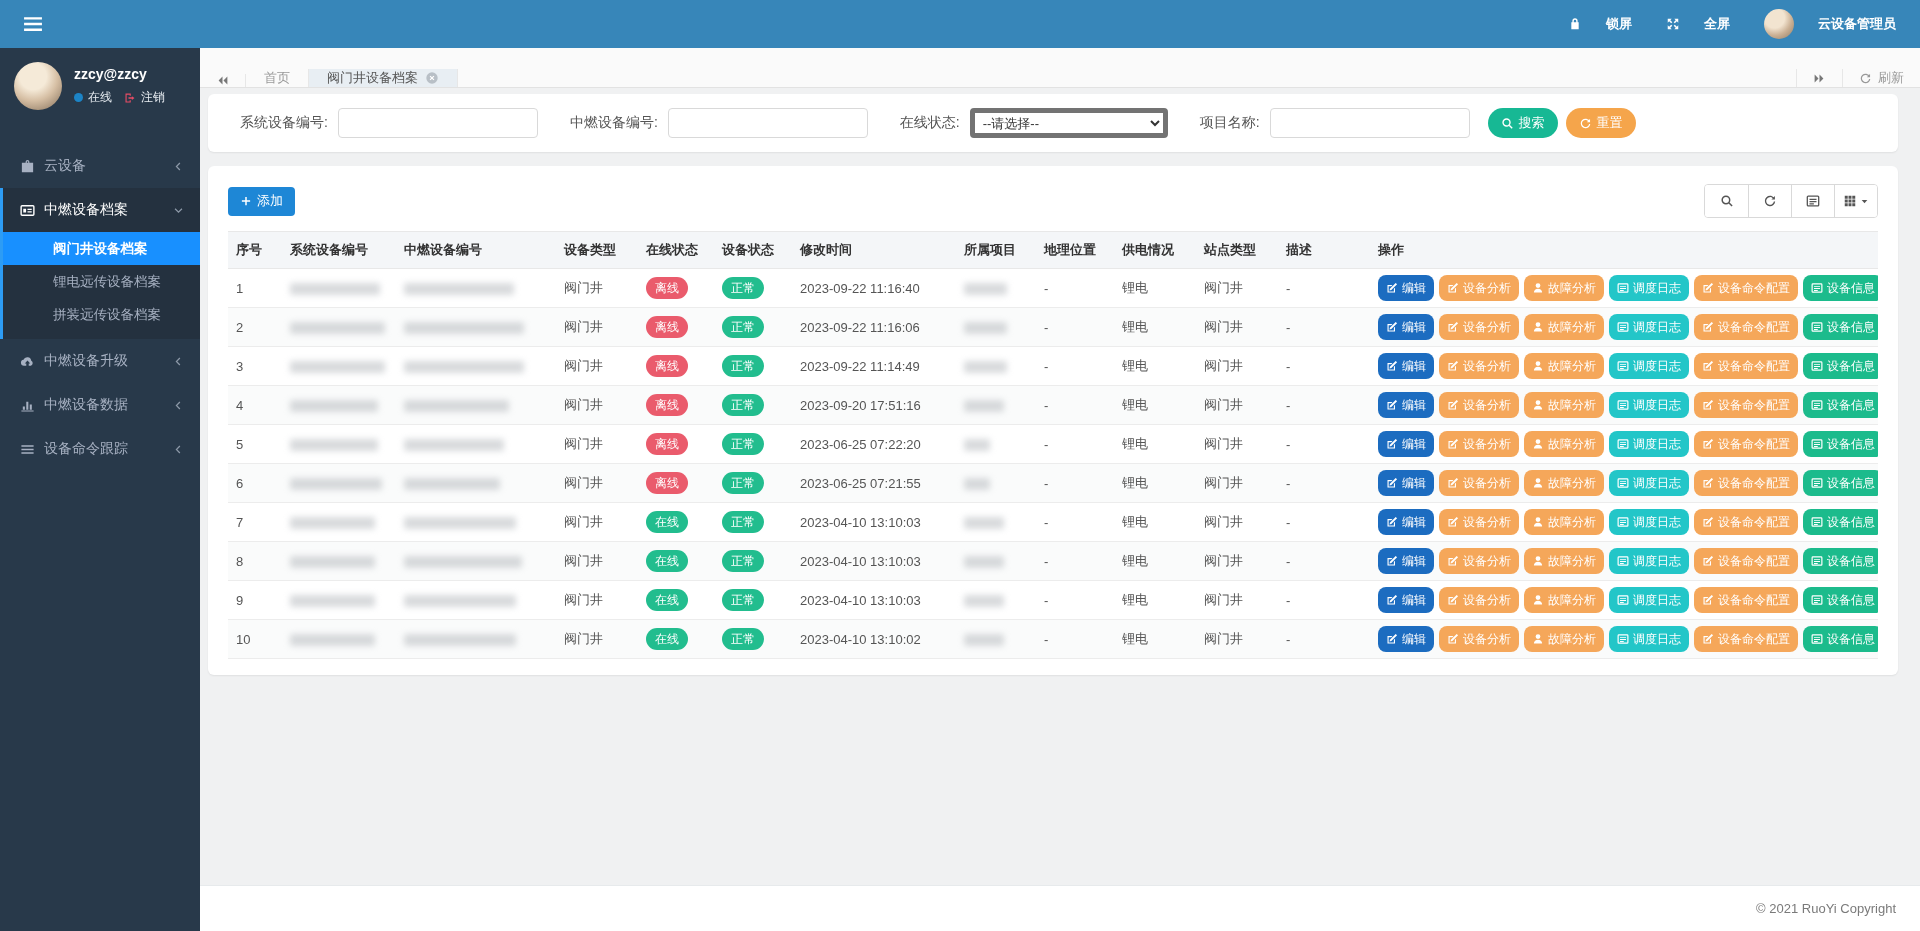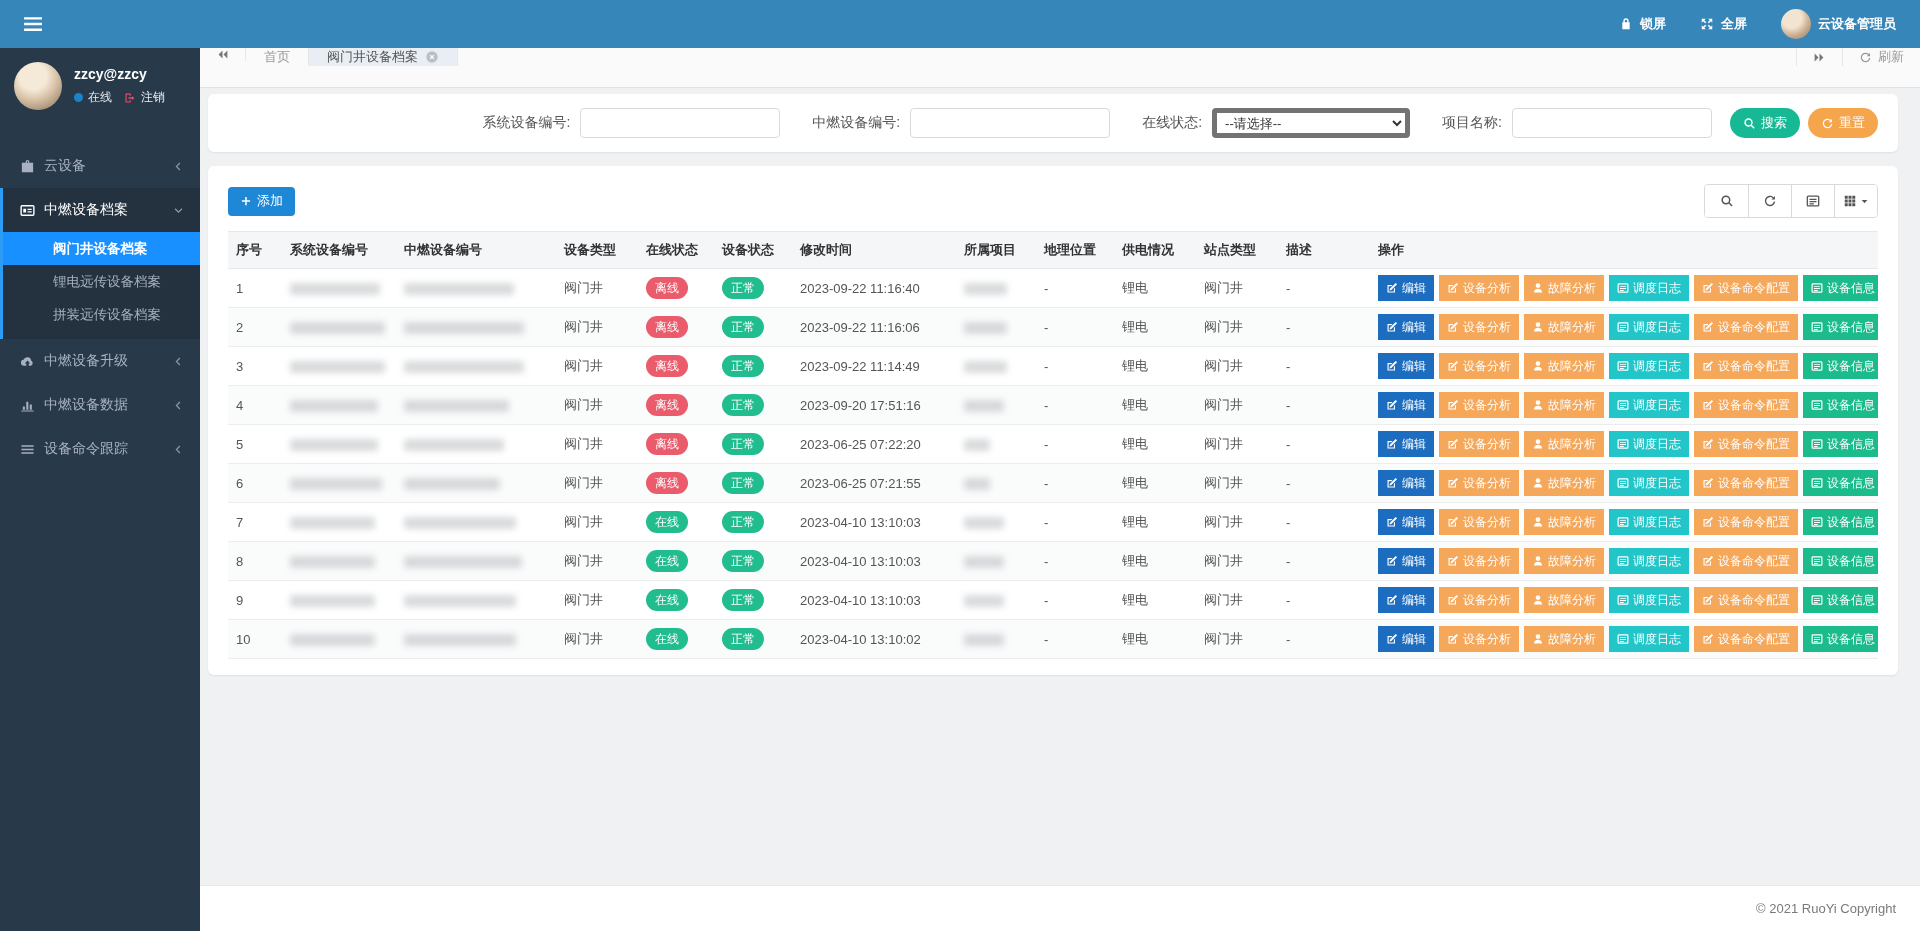--- a/index.html
+++ b/index.html
@@ -7,21 +7,21 @@
     font-family:"Liberation Sans","DejaVu Sans",sans-serif; background:#f0f1f2; }
   svg { display:block; }
 
   
   .header { height:48px; display:flex; background:#3786b9; color:#fff; }
   .brand { width:200px; display:flex; align-items:center; justify-content:center;
     font-size:18px; letter-spacing:1px; }
   .topbar { flex:1; display:flex; align-items:center; padding:0 24px 0 22px; }
   .hamburger { width:22px; height:22px; color:#fff; cursor:pointer; }
   .top-right { margin-left:auto; display:flex; align-items:center; gap:34px; }
-  .top-item { display:flex; align-items:center; gap:7px; font-size:13px; font-weight:bold; cursor:pointer; }
+  .top-item { display:flex; align-items:center; gap:24px; font-size:13px; font-weight:bold; cursor:pointer; }
   .top-item svg { width:14px; height:14px; }
   .avatar-sm { width:30px; height:30px; border-radius:50%;
     background:radial-gradient(circle at 35% 30%, #f2e4d0 0 35%, #cbb195 60%, #8d775f 100%); }
 
   
   .body-row { display:flex; height:883px; }
 
   
   .sidebar { width:200px; background:#28394a; color:#a7b1c2; flex-shrink:0; display:flex; flex-direction:column; }
   .user-panel { display:flex; align-items:center; gap:12px; padding:14px 14px 16px 14px; }
@@ -41,37 +41,37 @@
   .menu-group.expanded > .menu-item { padding-left:17px; color:#fff; }
   .submenu { list-style:none; padding-bottom:8px; }
   .submenu li { height:33px; display:flex; align-items:center; padding-left:50px;
     font-size:13.5px; cursor:pointer; color:#a7b1c2; }
   .submenu li.active { background:#1890ff; color:#fff; font-weight:bold; }
 
   
   .main { flex:1; display:flex; flex-direction:column; background:#f0f1f2; overflow:hidden; }
 
   
-  .tabbar { height:40px; background:#fafafa; border-bottom:1px solid #e2e2e2; display:flex; align-items:flex-start; flex-shrink:0; }
+  .tabbar { height:40px; background:#fafafa; border-bottom:1px solid #e2e2e2; display:flex; align-items:flex-end; flex-shrink:0; }
   .tab-nav { width:46px; display:flex; align-items:center; justify-content:center;
     border-right:1px solid #e7e7e7; color:#777; cursor:pointer; }
   .tab-nav svg { width:13px; height:13px; }
   .tab { display:flex; align-items:center; gap:7px; padding:0 18px; border-right:1px solid #e7e7e7;
     font-size:13px; color:#999; cursor:pointer; }
   .tab.active { background:#e8eef3; color:#555; }
   .tab .close-ic { width:14px; height:14px; cursor:pointer; }
   .tab-right { margin-left:auto; display:flex; }
   .tab-refresh { display:flex; align-items:center; gap:6px; padding:0 16px;
     border-left:1px solid #e7e7e7; color:#999; font-size:13px; cursor:pointer; }
   .tab-refresh svg { width:13px; height:13px; }
 
   .card { background:#fff; border-radius:6px; box-shadow:0 1px 2px rgba(0,0,0,.07); }
 
   
-  .search-card { margin:6px 22px 0 8px; height:58px; display:flex; align-items:center; padding:0 20px 0 32px;justify-content:flex-end; }
+  .search-card { margin:6px 22px 0 8px; height:58px; display:flex; align-items:center; padding:0 20px 0 32px; }
   .fgroup { display:flex; align-items:center; margin-right:32px; }
   .fgroup label { font-size:14px; color:#555; margin-right:10px; white-space:nowrap; }
   .fgroup input { width:200px; height:30px; border:1px solid #d9d9d9; border-radius:4px; padding:0 8px; font-size:13px; color:#555; outline:none; }
   .fgroup select { width:198px; height:30px; border:5px solid #737373; border-radius:4px; font-size:13px; color:#333; background:#fff; padding:0 4px; }
   .pill { height:30px; border:none; border-radius:16px; padding:0 13px; display:inline-flex; align-items:center; gap:5px; color:#fff; font-size:13px; cursor:pointer; }
   .pill svg { width:13px; height:13px; }
   .pill-search { background:#17b894; margin-left:6px; }
   .pill-reset { background:#f5a54b; margin-left:8px; }
 
   
@@ -92,21 +92,21 @@
     padding:9px 8px; font-size:13px; font-weight:bold; color:#333; text-align:left; white-space:nowrap; }
   tbody td { padding:0 8px; height:39px; font-size:13px; color:#555; border-bottom:1px solid #ececec; white-space:nowrap; overflow:hidden; }
   tbody tr:nth-child(even) { background:#fafbfb; }
   .col-0{width:54px}.col-1{width:114px}.col-2{width:160px}.col-3{width:82px}.col-4{width:76px}
   .col-5{width:78px}.col-6{width:164px}.col-7{width:80px}.col-8{width:78px}.col-9{width:82px}
   .col-10{width:82px}.col-11{width:92px}.col-12{width:auto}
   .redact { display:inline-block; height:12px; border-radius:2px; background:#b9bdc1; opacity:.55; filter:blur(3px); vertical-align:middle; }
   .badge { display:inline-block; min-width:42px; padding:5px 8px; border-radius:12px; color:#fff; font-size:12px; text-align:center; line-height:1; }
   .badge-red { background:#ea5b6c; } .badge-green { background:#22bd8e; }
   .row-actions { display:flex; gap:5px; align-items:center; }
-  .abtn { display:inline-flex; align-items:center; gap:4px; height:26px; padding:0 8px; border:none; border-radius:0;
+  .abtn { display:inline-flex; align-items:center; gap:4px; height:26px; padding:0 8px; border:none; border-radius:8px;
     color:#fff; font-size:12px; cursor:pointer; white-space:nowrap; }
   .abtn .bic svg { width:12px; height:12px; }
   .abtn-blue{background:#1c6cc0}.abtn-orange{background:#f5a75a}.abtn-cyan{background:#23c6c8}.abtn-green{background:#1cbb8c}
 
   .tc-footer { display:flex; align-items:center; margin-top:15px; font-size:13px; color:#666; }
   .page-size { display:inline-flex; align-items:center; gap:7px; border:1px solid #ccc; border-radius:4px;
     height:30px; padding:0 10px; margin:0 8px; color:#555; cursor:pointer; background:#fff; }
   .page-size .caret { width:9px; height:9px; color:#333; }
   .pagination { display:flex; list-style:none; border:1px solid #ddd; border-radius:4px; overflow:hidden; margin-left:auto; }
   .pagination li { min-width:30px; height:32px; display:flex; align-items:center; justify-content:center;

